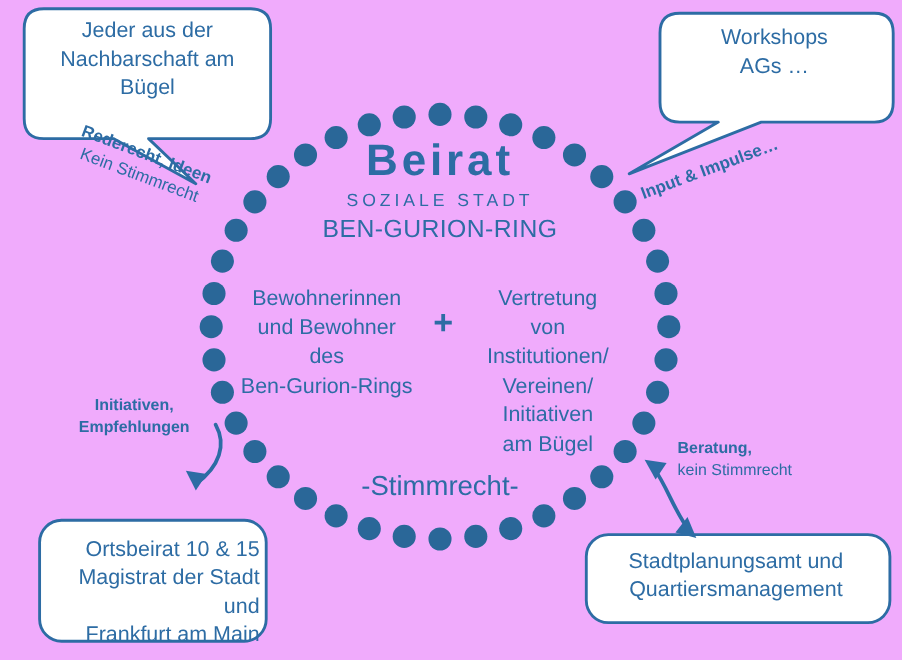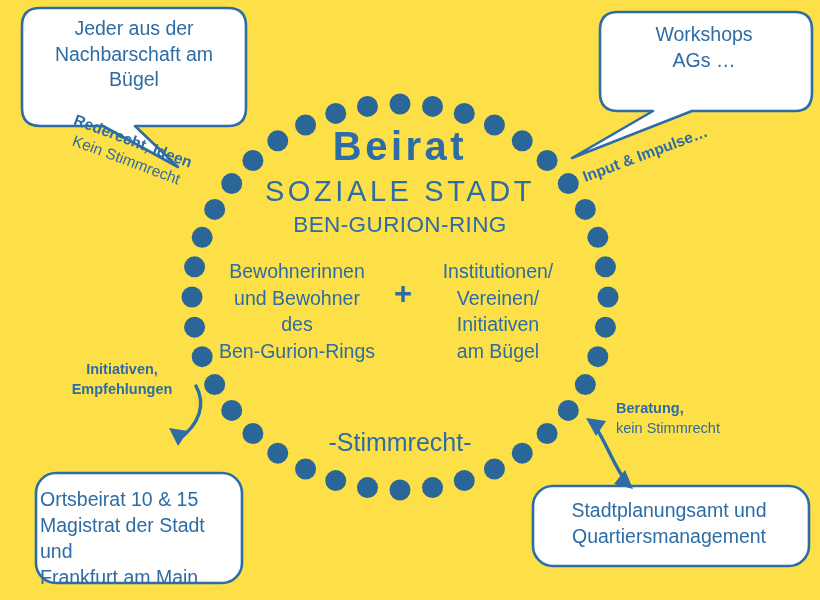--- a/index.html
+++ b/index.html
@@ -6,21 +6,21 @@
   html,body{margin:0;padding:0;background:#ffffff;}
   body{
     font-family:"Liberation Sans", sans-serif;
     -webkit-font-smoothing:antialiased;
   }
   #stage{
     position:relative;
     width:820px;
     height:600px;
     overflow:hidden;
-    background:#fde047;
+    background:#f0abfc;
   }
   #vector{
     position:absolute;
     left:0; top:0;
     width:820px; height:600px;
   }
 
   
   .txt{ position:absolute; color:#2d6ca4; }
 
@@ -28,33 +28,33 @@
   .bubble-text{
     text-align:center;
     line-height:1.32;
     font-size:19.5px;
     color:#2d6ca4;
   }
   #bubble-tl-text{ left:30px;  top:16px;  width:208px; }
   #bubble-tr-text{ left:606px; top:22px;  width:196px; }
 
   
-  #box-bl-text{ left:40px;  top:487px; width:196px; text-align:left;
+  #box-bl-text{ left:40px;  top:487px; width:196px; text-align:right;
                 line-height:1.33; font-size:19.5px;}
   #box-br-text{ left:535px; top:498px; width:268px; text-align:center;
                 line-height:1.33; font-size:19.5px;}
 
   
   #headline{ left:240px; top:126px; width:320px; text-align:center; }
   #headline .t1{
     font-size:40px; font-weight:bold; letter-spacing:3.5px;
     line-height:1.0; color:#2d6ca4;
   }
   #headline .t2{
-    font-size:29px; letter-spacing:3.6px; line-height:1.35;
+    font-size:16px; letter-spacing:3.6px; line-height:1.35;
     margin-top:6px; color:#2d6ca4;
   }
   #headline .t3{
     font-size:22.5px; letter-spacing:0.4px; line-height:1.25;
     color:#2d6ca4;
   }
 
   
   #col-left{ left:206px; top:258px; width:182px; text-align:center;
              font-size:19.5px; line-height:1.36; }
@@ -198,20 +198,22 @@
   <div class="txt" id="col-left">
     <div>Bewohnerinnen</div>
     <div>und Bewohner</div>
     <div>des</div>
     <div>Ben-Gurion-Rings</div>
   </div>
 
   <div class="txt" id="plus-sign">+</div>
 
   <div class="txt" id="col-right">
+    <div>Vertretung</div>
+    <div>von</div>
     <div>Institutionen/</div>
     <div>Vereinen/</div>
     <div>Initiativen</div>
     <div>am Bügel</div>
   </div>
 
   <div class="txt" id="stimmrecht">-Stimmrecht-</div>
 
   <div class="txt" id="anno-bl">
     <div>Initiativen,</div>

